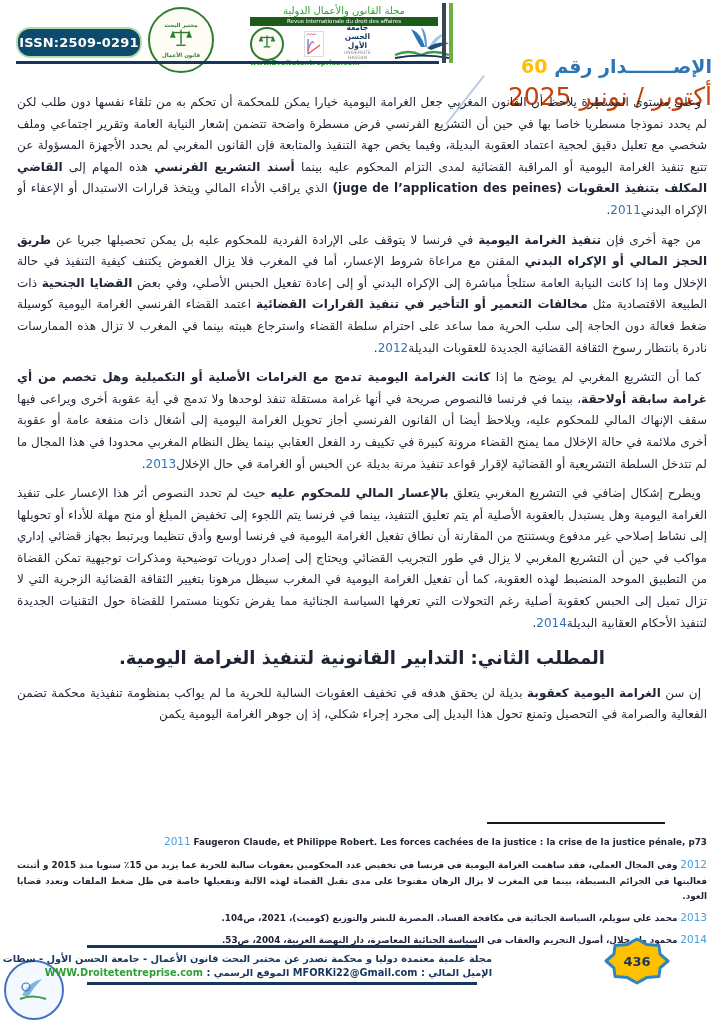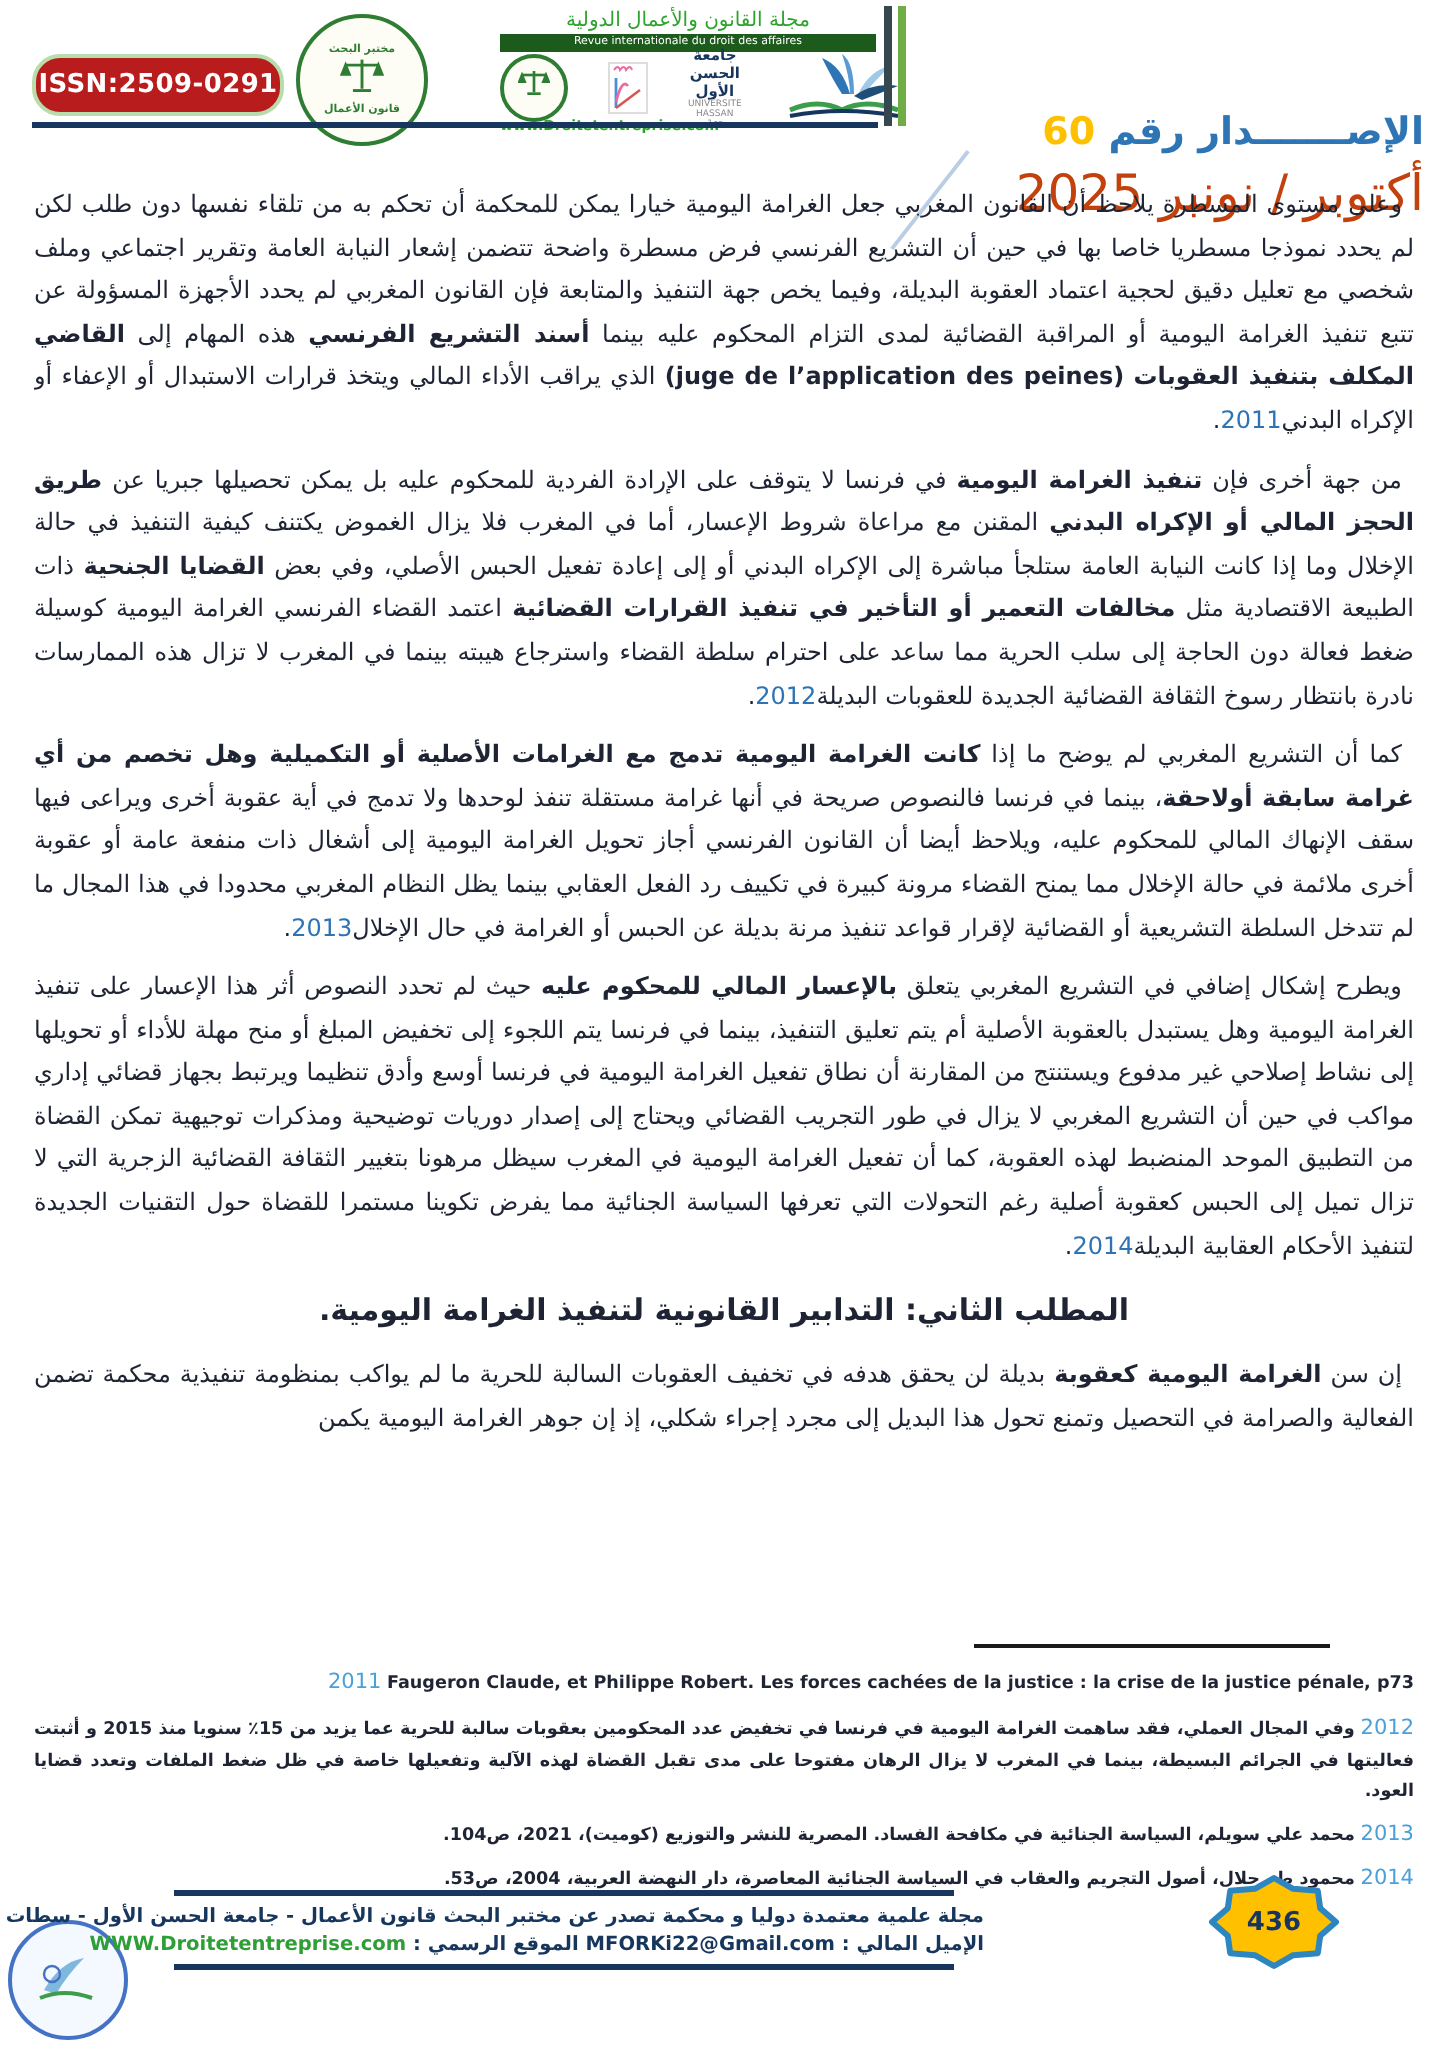--- a/index.html
+++ b/index.html
@@ -3,21 +3,21 @@
 <meta charset="utf-8">
 <style>
   html,body{margin:0;padding:0;background:#e8e8e8;}
   .page{
     position:relative;width:724px;height:1024px;background:#ffffff;
     font-family:"DejaVu Sans",sans-serif;overflow:hidden;margin:0 auto;
   }
   
   .issn-pill{
     position:absolute;left:16px;top:27px;width:122px;height:27px;border-radius:14px;
-    background:#b91c1c;border:2px solid #b8dcab;color:#fff;font-weight:bold;font-size:13px;
+    background:#0c4a6e;border:2px solid #b8dcab;color:#fff;font-weight:bold;font-size:13px;
     display:flex;align-items:center;justify-content:center;letter-spacing:.2px;
   }
   .seal{
     position:absolute;border-radius:50%;border:2px solid #2e7d32;color:#2e7d32;
     display:flex;flex-direction:column;align-items:center;justify-content:center;
     text-align:center;background:#fdfdf6;
   }
   .seal-lab{left:148px;top:7px;width:62px;height:62px;}
   .seal-text{font-size:5.5px;font-weight:bold;line-height:1.1;direction:rtl;}
   .logo-block{position:absolute;left:250px;top:5px;width:188px;height:62px;}
@@ -42,21 +42,21 @@
   .header-rule{position:absolute;left:16px;top:61px;width:423px;height:3px;background:#17365d;}
   
   .content{
     position:absolute;top:92px;right:17px;left:17px;height:728px;overflow:hidden;
     direction:rtl;text-align:justify;color:#1e2433;font-size:12px;line-height:1.8;
   }
   .para{margin:0 0 8px;text-indent:6px;}
   .b{font-weight:bold;}
   .lat{font-weight:bold;direction:ltr;unicode-bidi:isolate;}
   .ref{color:#2e74b5;}
-  .heading{font-size:15px;font-weight:bold;text-align:center;margin:4px 0 8px;color:#1e2433;}
+  .heading{font-size:18px;font-weight:bold;text-align:center;margin:4px 0 8px;color:#1e2433;}
   
   .fn-sep{position:absolute;top:822px;right:59px;width:178px;height:2px;background:#1a1a1a;}
   .footnotes{
     position:absolute;top:833px;right:17px;left:17px;height:112px;overflow:hidden;
     direction:rtl;color:#1e2433;font-size:8.8px;line-height:1.7;text-align:justify;
   }
   .fn{margin-bottom:5px;}
   .fn-num{color:#4aa0d8;font-size:10.5px;font-weight:normal;}
   .fn-text{font-weight:bold;}
   .fn-ltr{direction:ltr;text-align:right;}

